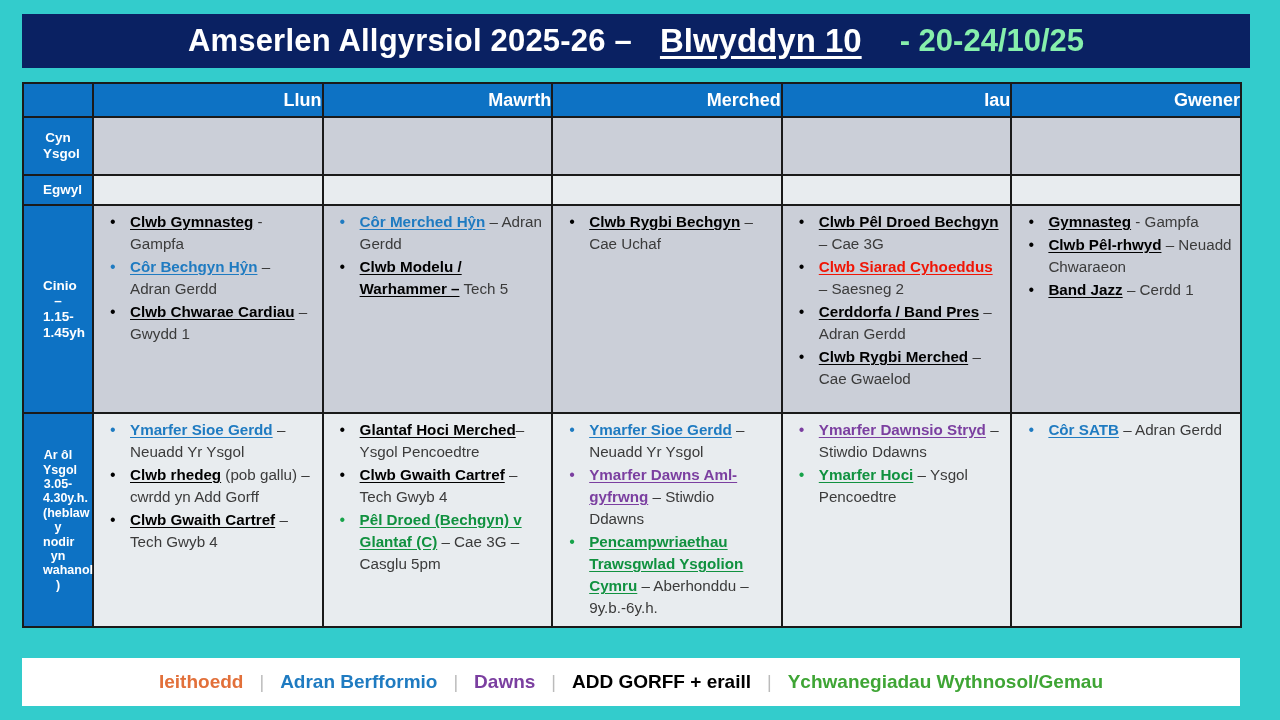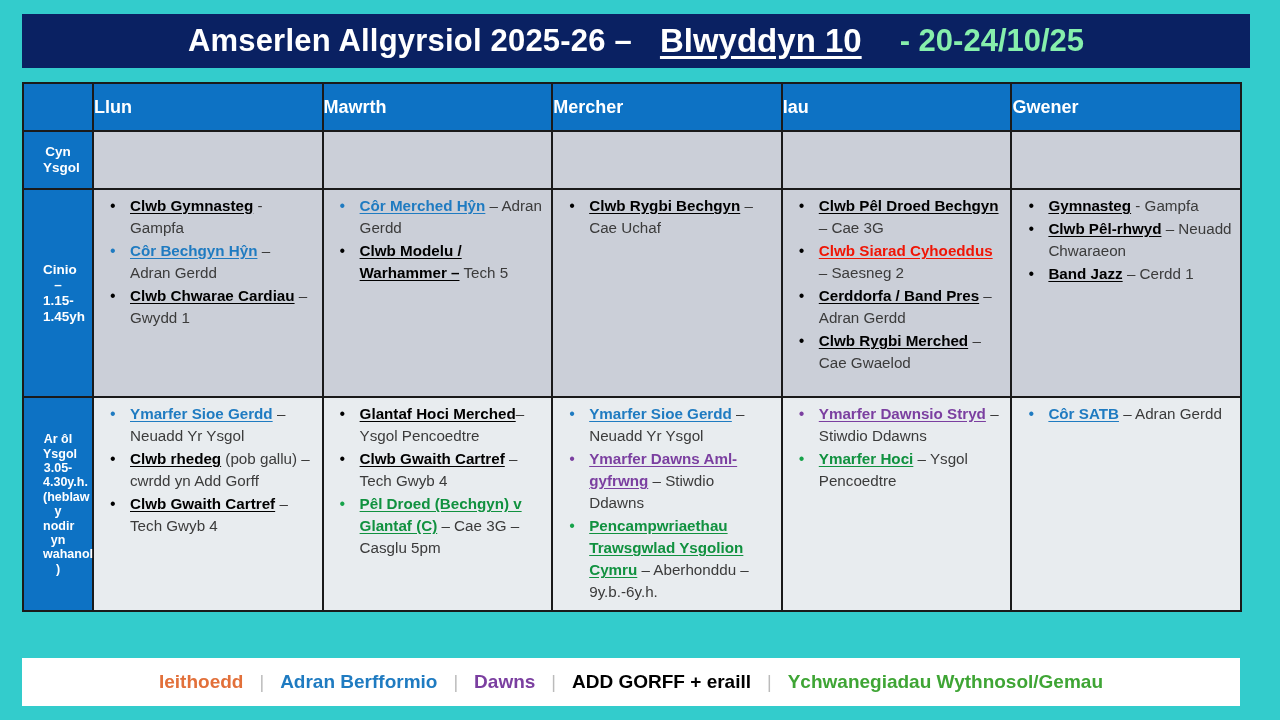--- a/index.html
+++ b/index.html
@@ -64,22 +64,22 @@
     vertical-align: top;
   }
   col.c-time  { width: 70px; }
   col.c-day   { width: 229.6px; }
 
   th.dayhead {
     background: #0D72C4;
     color: #FFFFFF;
     font-size: 18px;
     font-weight: bold;
-    height: 48px;
-    text-align: left;
+    height: 34px;
+    text-align: right;
     vertical-align: middle;
     border: 2px solid #1a1a1a;
   }
   th.corner {
     background: #0D72C4;
     border: 2px solid #1a1a1a;
   }
   td.timecell {
     background: #0D72C4;
     color: #FFFFFF;
@@ -184,30 +184,40 @@
         <col class="c-day">
         <col class="c-day">
         <col class="c-day">
         <col class="c-day">
     </colgroup>
     <thead>
       <tr>
         <th class="corner"></th>
         <th class="dayhead">Llun</th>
         <th class="dayhead">Mawrth</th>
-        <th class="dayhead">Mercher</th>
+        <th class="dayhead">Merched</th>
         <th class="dayhead">Iau</th>
         <th class="dayhead">Gwener</th>
       </tr>
     </thead>
     <tbody id="tbody">
         <tr class="r-shade" style="height: 58px;">
           <td class="timecell">
             <div>Cyn</div>
             <div>Ysgol</div>
+          </td>
+          <td class="body"></td>
+          <td class="body"></td>
+          <td class="body"></td>
+          <td class="body"></td>
+          <td class="body"></td>
+        </tr>
+        <tr class="r-light" style="height: 30px;">
+          <td class="timecell">
+            <div>Egwyl</div>
           </td>
           <td class="body"></td>
           <td class="body"></td>
           <td class="body"></td>
           <td class="body"></td>
           <td class="body"></td>
         </tr>
         <tr class="r-shade" style="height: 208px;">
           <td class="timecell">
             <div>Cinio –</div>

